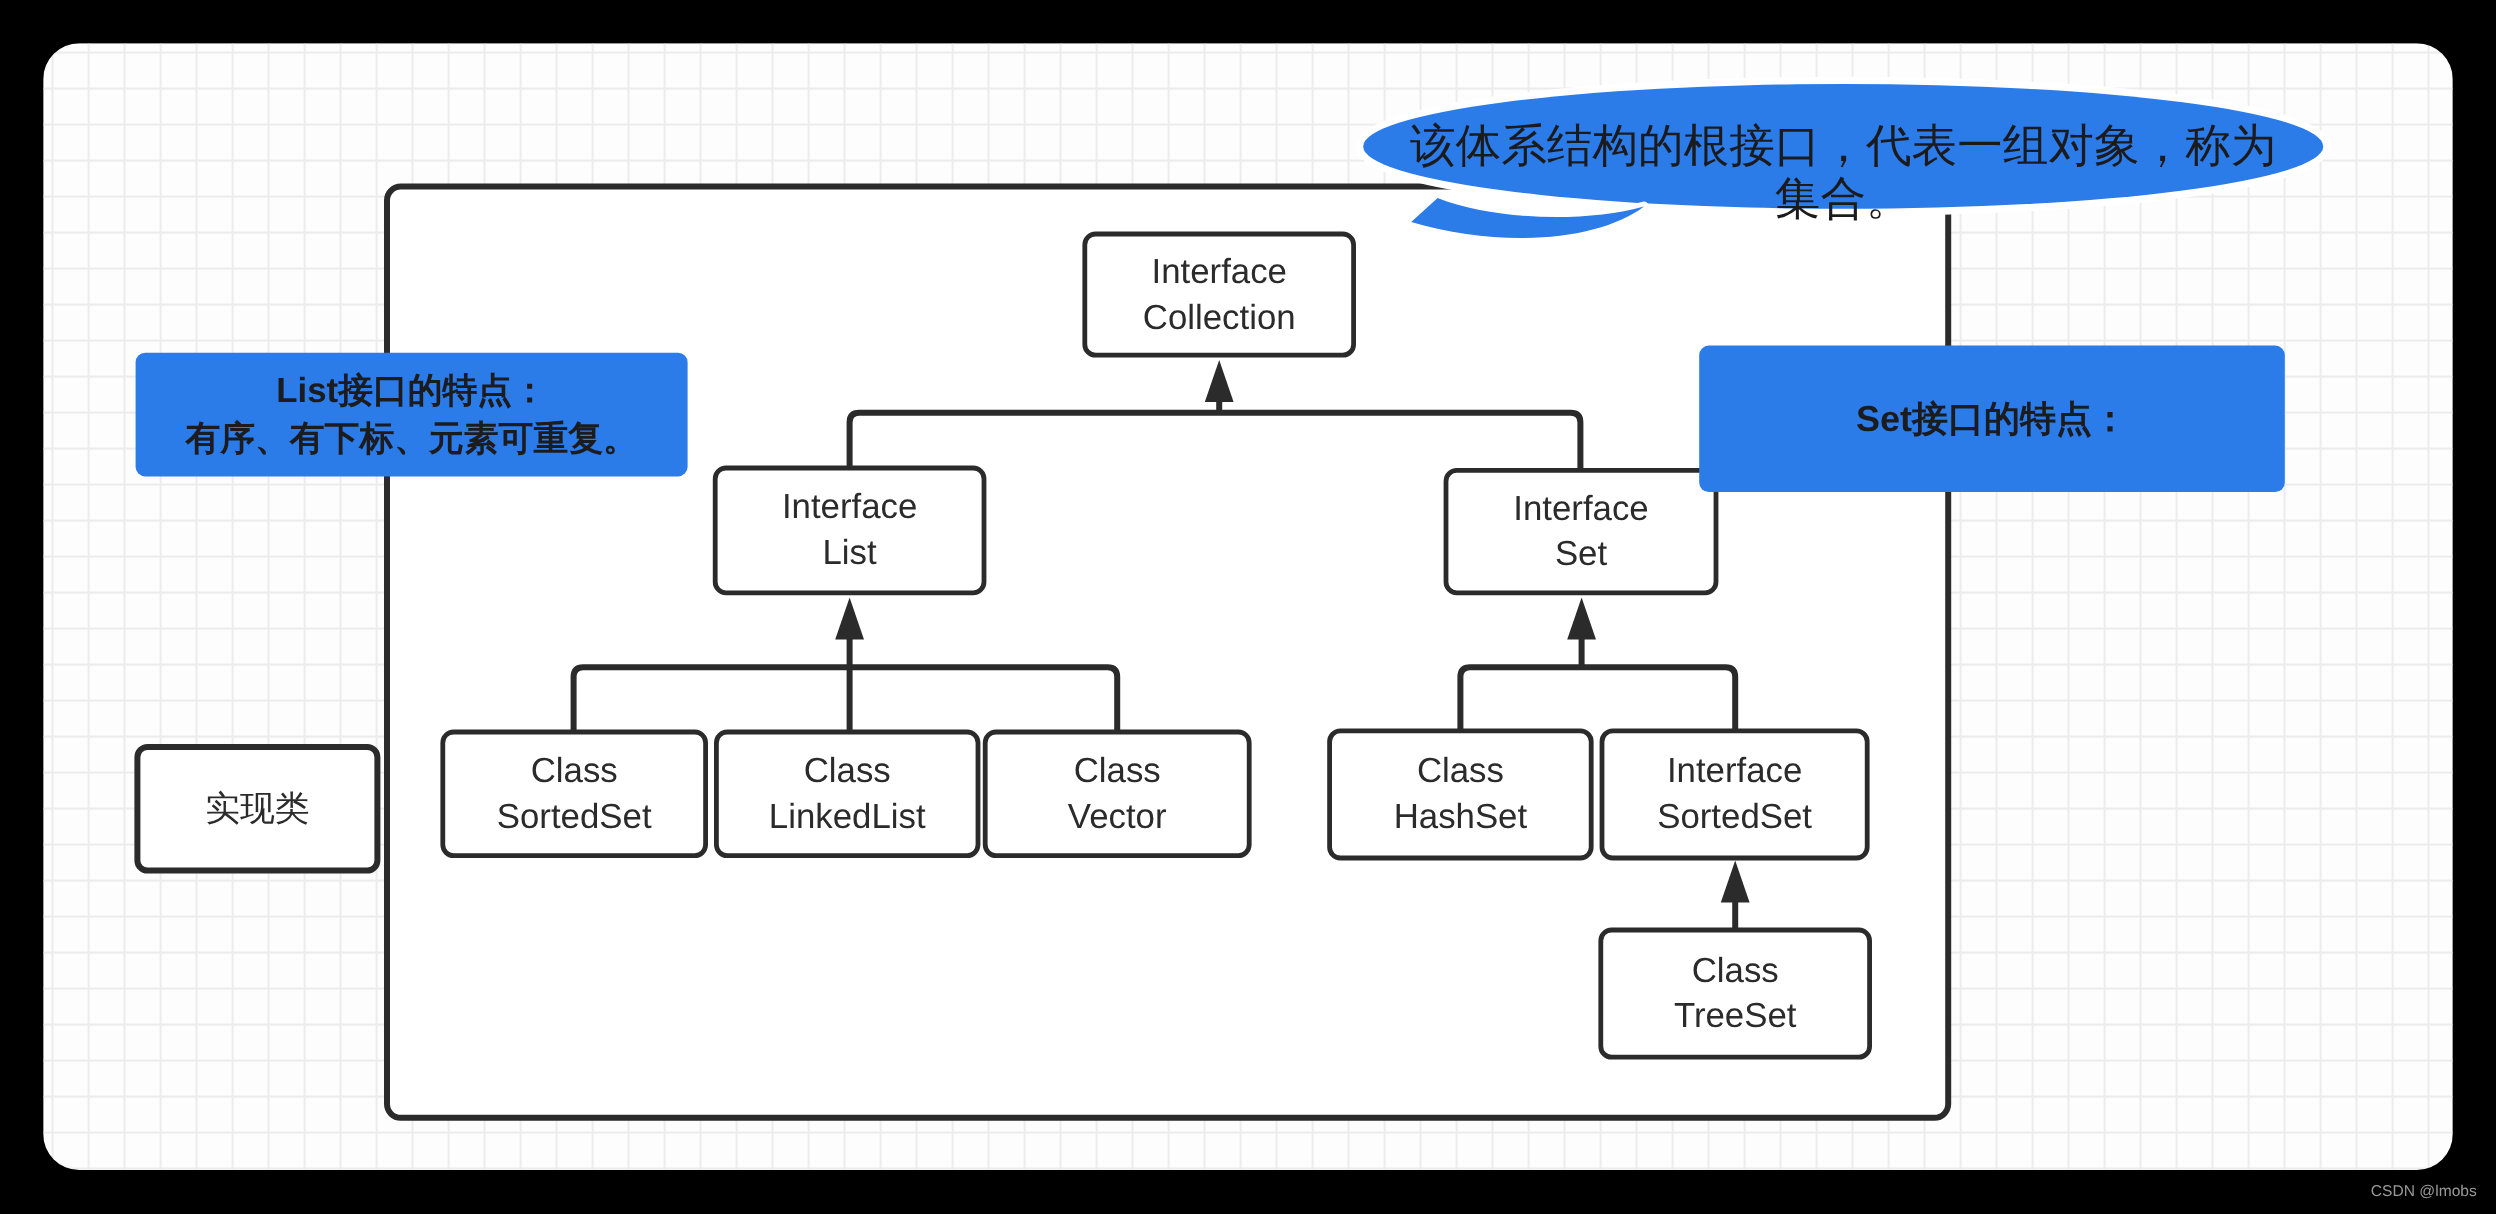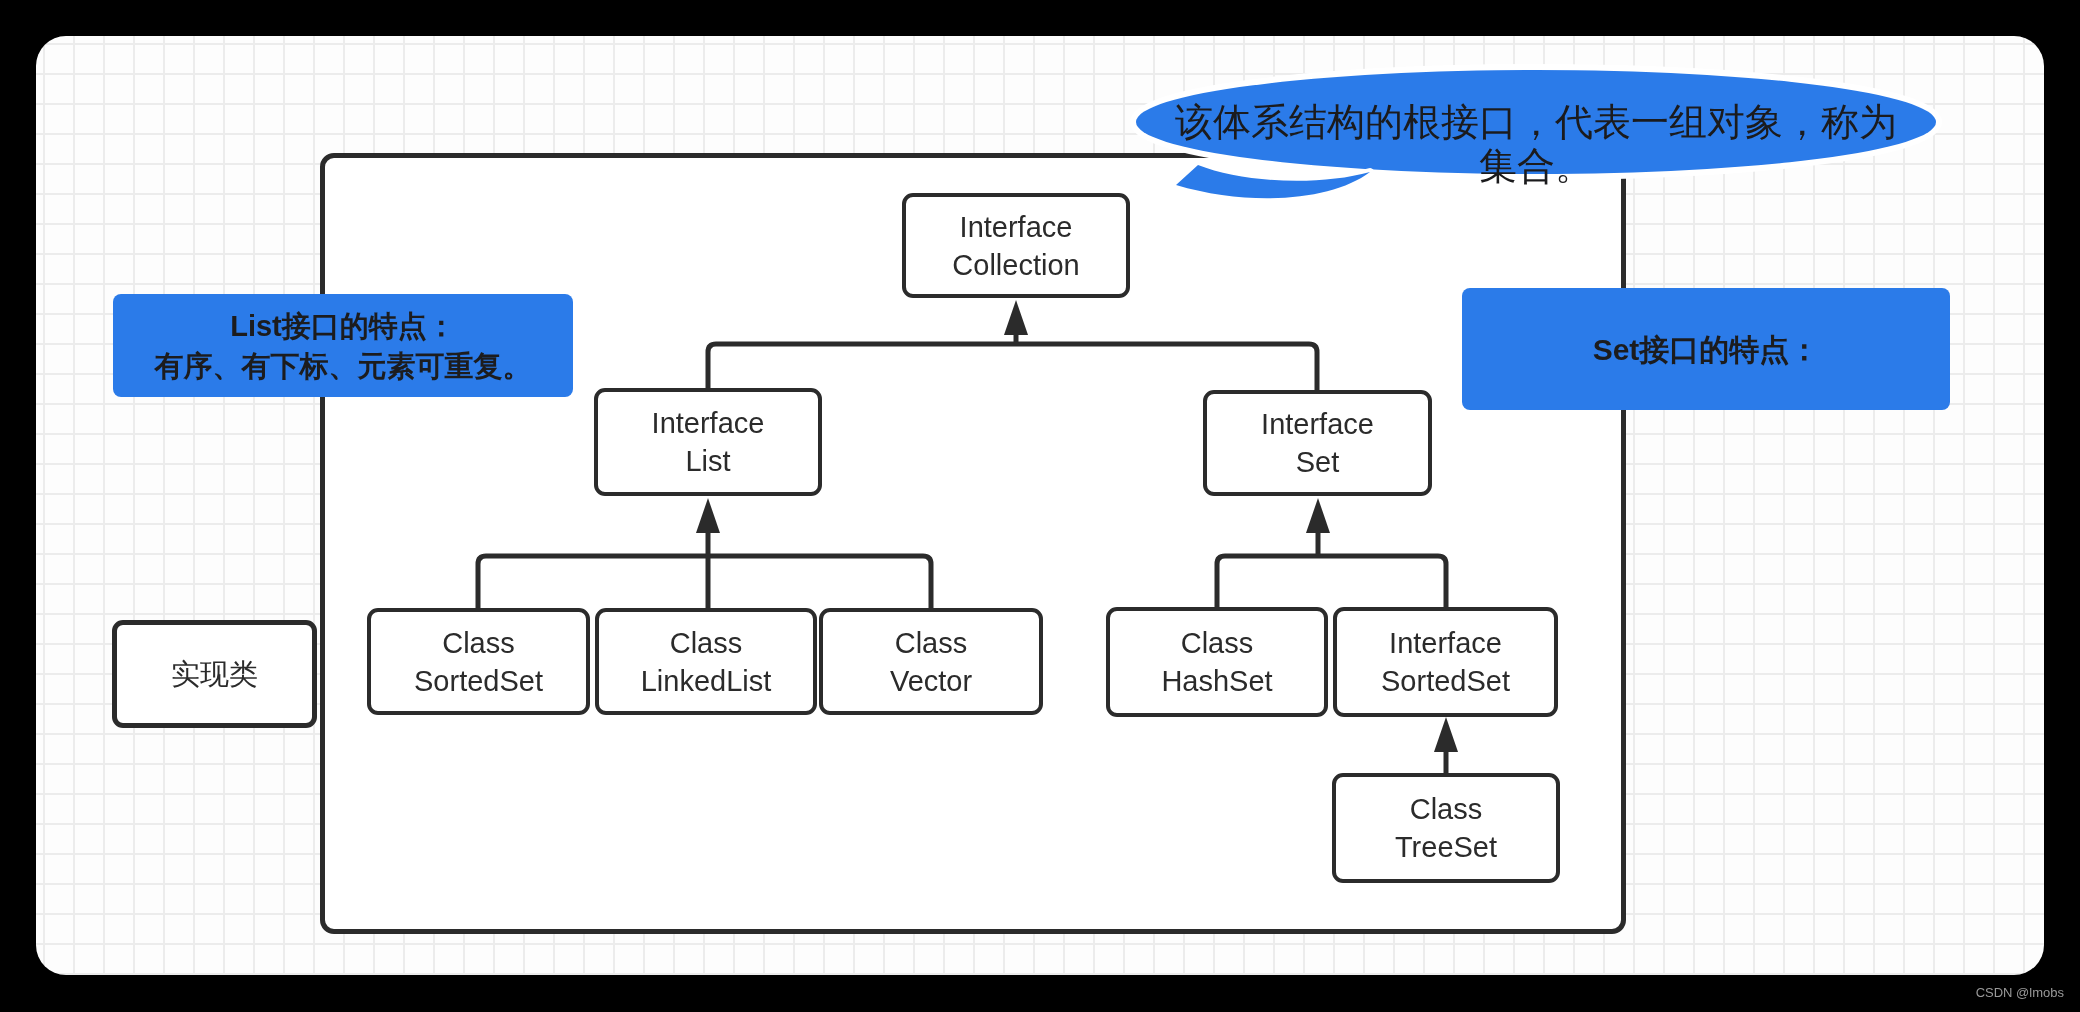--- a/index.html
+++ b/index.html
@@ -16,21 +16,21 @@
          border:5px solid #2b2b2b;border-radius:14px;background:#fff;}
   svg.overlay{position:absolute;left:0;top:0;width:2080px;height:1012px;pointer-events:none;}
   
   .node{position:absolute;box-sizing:border-box;border:4px solid #2b2b2b;border-radius:11px;
         background:#fff;display:flex;flex-direction:column;justify-content:center;
         color:#2b2b2b;font-size:29px;line-height:38px;font-weight:500;text-align:center;}
   
   .callout{position:absolute;box-sizing:border-box;border-radius:8px;color:#1c1c1e;font-weight:bold;
            display:flex;flex-direction:column;align-items:center;justify-content:center;text-align:center;}
   #callout-list{left:113px;top:294px;width:460px;height:103px;font-size:29px;line-height:40px;}
-  #callout-set{left:1462px;top:288px;width:488px;height:122px;font-size:30px;line-height:43px;}
+  #callout-set{left:1416px;top:288px;width:488px;height:122px;font-size:30px;line-height:43px;}
   
   #bubble-text{position:absolute;left:1160px;top:100px;width:752px;height:44px;line-height:44px;
                text-align:center;font-size:38px;font-weight:normal;color:#1b1b1d;}
   
   #watermark{position:absolute;right:16px;top:985px;color:#999;font-size:13px;}
   .ink{stroke:#2b2b2b;stroke-width:5;fill:none;}
   .arrow{fill:#2b2b2b;stroke:none;}
 </style>
 </head>
 <body>

